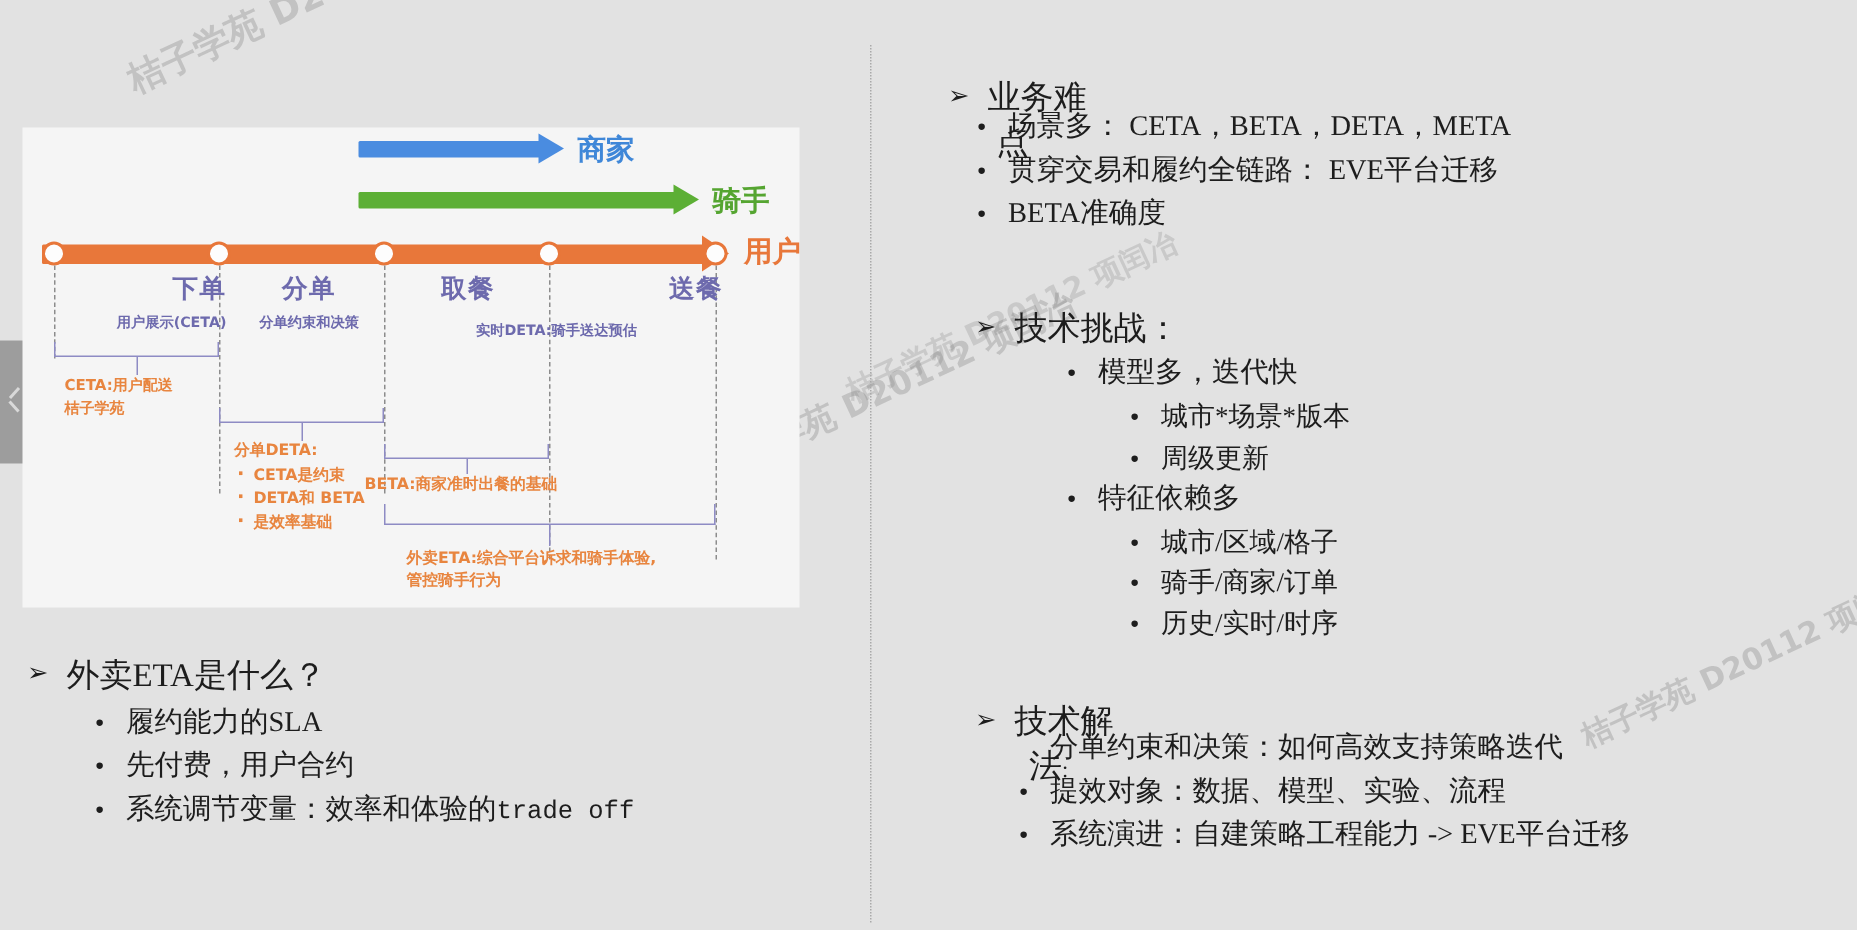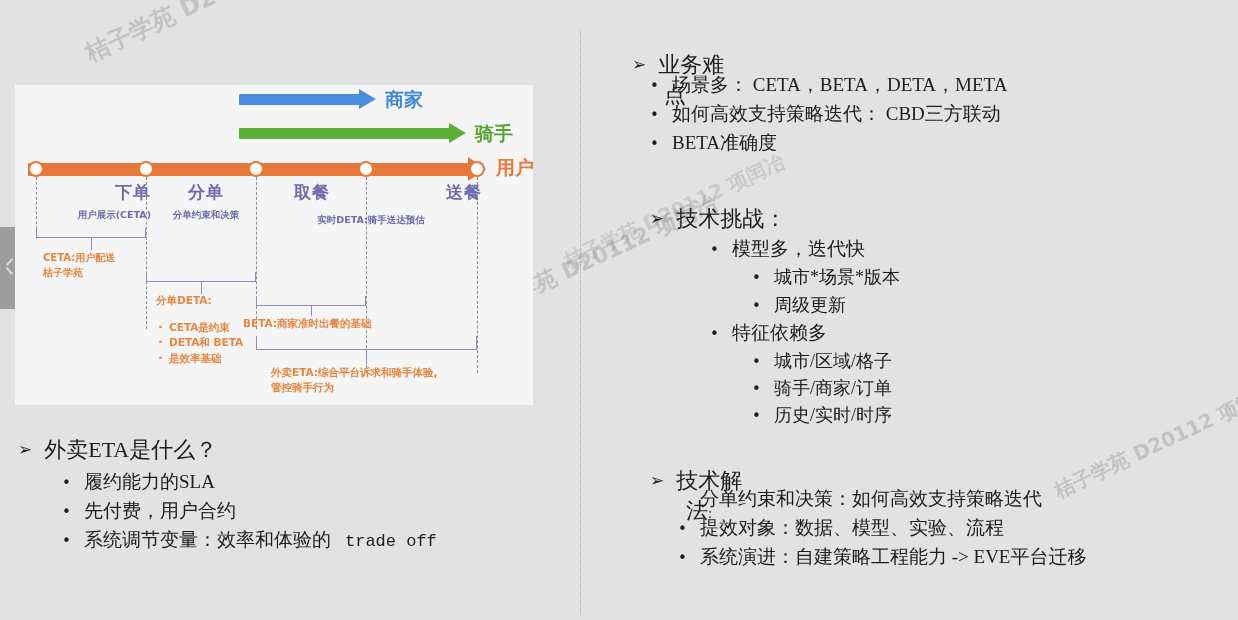--- a/index.html
+++ b/index.html
@@ -130,21 +130,21 @@
     border-left: 1.4px solid #8e8bc4;
   }
 
   .note {
     position: absolute;
     font-family: "DejaVu Sans", sans-serif;
     font-weight: bold; font-size: 10px;
     color: #e8853f; line-height: 1.45;
   }
   .note.big { font-size: 10.5px; }
-  .note ul { list-style: none; margin-top: 12px; }
+  .note ul { list-style: none; margin-top: 2px; }
   .note ul li { position: relative; padding-left: 13px; white-space: nowrap; }
   .note ul li::before {
     content: "·"; position: absolute; left: 2px; top: -2px; font-size: 13px;
   }
 
   
   .block { position: absolute; }
   .heading {
     display: flex; align-items: flex-start;
     font-size: 22px; color: #1d1d1d; line-height: 1.15;
@@ -157,21 +157,21 @@
   .bullets { margin-top: 2px; }
   .bullets .bi {
     display: flex; align-items: baseline;
     font-size: 19px; color: #1d1d1d; line-height: 1.52;
   }
   .bullets .bi .dot {
     font-family: "DejaVu Sans", sans-serif;
     font-size: 15px; width: 22px; flex: 0 0 22px; text-align: left;
   }
   .bullets.sub .bi { font-size: 18px; }
-  .mono { font-family: "Liberation Mono", "DejaVu Sans Mono", monospace; font-size: 17px; padding-left: 14px; }
+  .mono { font-family: "Liberation Mono", "DejaVu Sans Mono", monospace; font-size: 17px; }
 
   
   #blk-biz  { left: 632px; top: 52px;  width: 580px; }
   #blk-tech { left: 650px; top: 206px; width: 580px; }
   #blk-sol  { left: 650px; top: 468px; width: 580px; }
   #blk-what { left: 18px;  top: 437px; width: 540px; }
 
   #blk-biz .bullets   { margin-left: 18px; margin-top: -6px; }
   #blk-tech .bullets  { margin-left: 60px; margin-top: 4px; }
   #blk-tech .bullets.sub { margin-left: 42px; margin-top: 0; }
@@ -326,21 +326,21 @@
       <span class="marker">➢</span>
       <span>业务难</span>
     </div>
     <div class="bullets">
       <div class="bi">
         <span class="dot">•</span>
         <span>场景多： CETA，BETA，DETA，META</span>
       </div>
       <div class="bi">
         <span class="dot">•</span>
-        <span>如何高效支持策略迭代： CBD三方联动</span>
+        <span>贯穿交易和履约全链路： EVE平台迁移</span>
       </div>
       <div class="bi">
         <span class="dot">•</span>
         <span>BETA准确度</span>
       </div>
     </div>
   </div>
   <div class="wrapword" id="biz-wrap">点</div>
 
   <div class="block" id="blk-tech">

